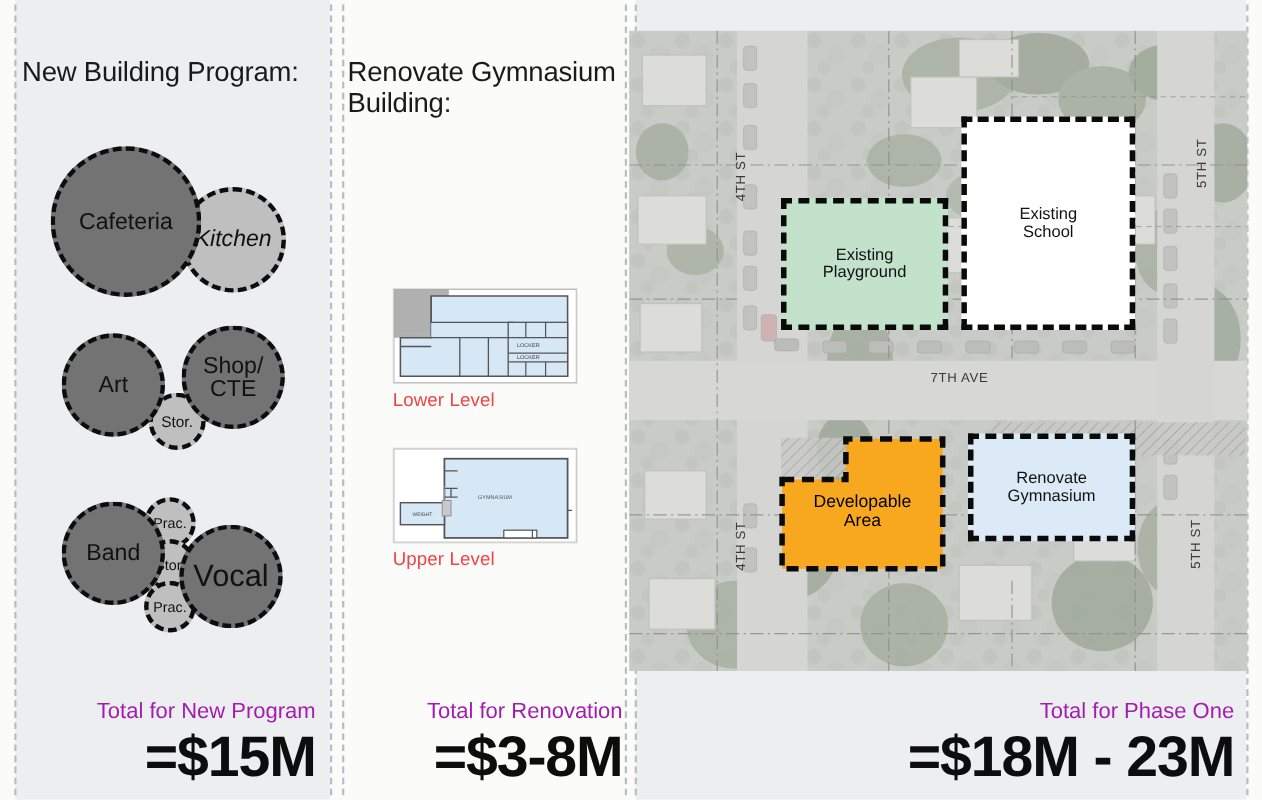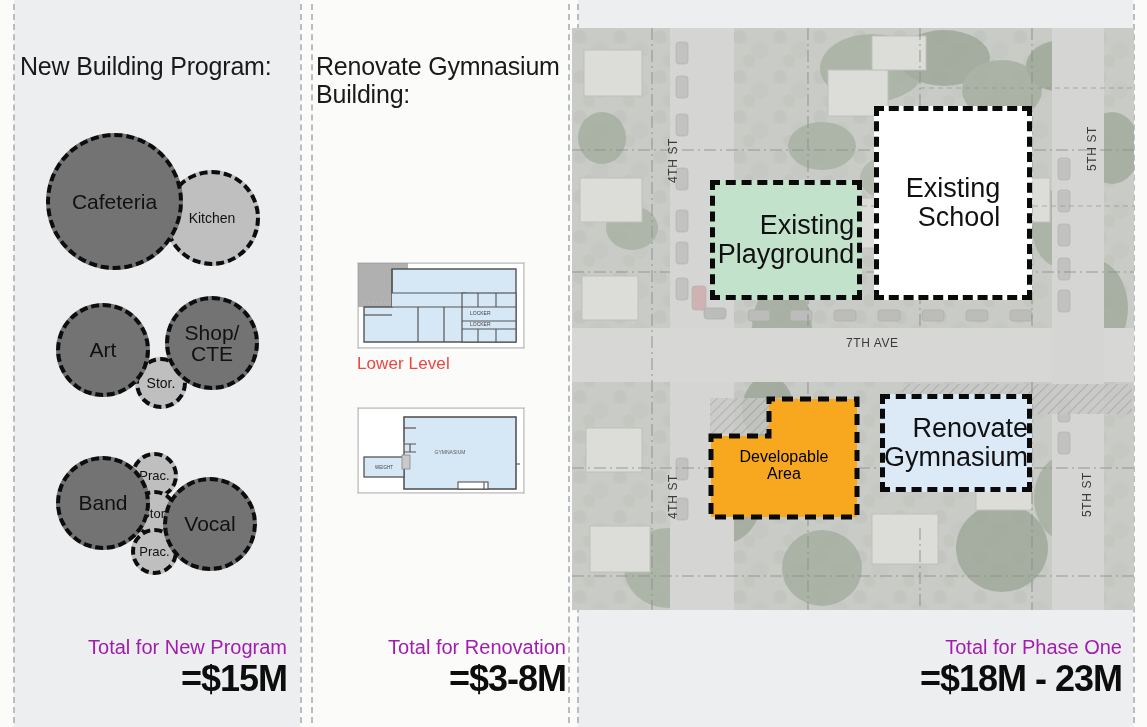--- a/index.html
+++ b/index.html
@@ -70,35 +70,35 @@
   }
   #map-photo { position: absolute; inset: 0; }
   .parcel {
     position: absolute; border: 5px dashed #0a0a0a;
     display: flex; align-items: center; justify-content: center;
     text-align: center; color: #111; line-height: 1.08;
   }
   #parcel-playground { background: #C3E2CC; }
   #parcel-school     { background: #ffffff; }
   #parcel-gym        { background: #DCEAF7; }
-  .parcel .plabel { font-size: 27px; text-align: right; }
+  .parcel .plabel { font-size: 15px; }
 
   .street-label {
     position: absolute; color: #3a3a3a; font-size: 12px;
     letter-spacing: 0.6px; font-family: "Liberation Sans", sans-serif;
   }
   .street-label.vert { writing-mode: vertical-rl; transform: rotate(180deg); }
 
   
   .total-cap {
     position: absolute; font-size: 20px; color: #a21caf;
     text-align: right; white-space: nowrap;
   }
   .total-big {
-    position: absolute; font-size: 36px; font-weight: 700;
+    position: absolute; font-size: 52px; font-weight: 700;
     color: #0d0d0d; text-align: right; white-space: nowrap;
     letter-spacing: -1px;
   }
 </style>
 </head>
 <body>
 
 <div id="stage">
 
   <div class="panel" id="panel-left"></div>
@@ -108,21 +108,21 @@
   <div class="vdash" id="vdash-1"></div>
   <div class="vdash" id="vdash-2"></div>
   <div class="vdash" id="vdash-3"></div>
   <div class="vdash" id="vdash-4"></div>
   <div class="vdash" id="vdash-5"></div>
   <div class="vdash" id="vdash-6"></div>
 
   <div class="heading" id="left-heading">New Building Program:</div>
 
   <div id="bubble-group-1">
-    <div class="bubble gray" style="left:164px; top:170px; width:96px; height:96px; font-size:14px;">
+    <div class="bubble gray" style="left:164px; top:170px; width:96px; height:96px; font-size:21px;font-style:italic;">
       <span>Kitchen</span>
     </div>
     <div class="bubble orange" style="left:46px; top:133px; width:137px; height:137px; font-size:21px;">
       <span>Cafeteria</span>
     </div>
   </div>
 
   <div id="bubble-group-2">
     <div class="bubble gray" style="left:135px; top:357px; width:52px; height:52px; font-size:14px;">
       <span>Stor.</span>
@@ -142,21 +142,21 @@
     </div>
     <div class="bubble gray" style="left:131px; top:490px; width:47px; height:47px; font-size:13px; overflow:hidden;">
       <span>Stor.</span>
     </div>
     <div class="bubble gray" style="left:131px; top:528px; width:47px; height:47px; font-size:13px; overflow:hidden;">
       <span>Prac.</span>
     </div>
     <div class="bubble orange" style="left:56px; top:456px; width:94px; height:94px; font-size:21px;">
       <span>Band</span>
     </div>
-    <div class="bubble orange" style="left:163px; top:477px; width:94px; height:94px; font-size:21px;">
+    <div class="bubble orange" style="left:163px; top:477px; width:94px; height:94px; font-size:28px;">
       <span>Vocal</span>
     </div>
   </div>
 
   <div class="total-cap" style="left:20px; top:636px; width:267px;">Total for New Program</div>
   <div class="total-big" style="left:20px; top:658px; width:267px;">=$15M</div>
 
   <div class="heading" id="mid-heading">Renovate Gymnasium Building:</div>
 
 
@@ -198,20 +198,21 @@
         <line x1="46" y1="34" x2="46" y2="48" stroke="#999" stroke-width="1"></line>
         <path d="M46,36 L58,36 M52,36 L52,44 M46,44 L58,44" stroke="#555" stroke-width="1.2" fill="none"></path>
         <rect x="44" y="47" width="8" height="14" fill="#c9c9c9" stroke="#888" stroke-width="0.8"></rect>
         <rect x="100" y="74" width="30" height="7" fill="#ffffff" stroke="#555" stroke-width="1.1"></rect>
         <line x1="126" y1="74" x2="126" y2="81" stroke="#555" stroke-width="1.1"></line>
         <line x1="158" y1="56" x2="162" y2="56" stroke="#555" stroke-width="1.1"></line>
         <text x="92" y="46" font-family="Liberation Sans, sans-serif" font-size="5" fill="#5a5a5a" text-anchor="middle">GYMNASIUM</text>
         <text x="26" y="61" font-family="Liberation Sans, sans-serif" font-size="4.5" fill="#444" text-anchor="middle">WEIGHT</text>
       </svg>
     </div>
+    <div class="plan-caption">Upper Level</div>
   </div>
 
   <div class="total-cap" style="left:316px; top:636px; width:250px;">Total for Renovation</div>
   <div class="total-big" style="left:316px; top:658px; width:250px;">=$3-8M</div>
 
   <div id="map">
     <svg id="map-photo" width="562" height="582" viewBox="0 0 562 582" preserveAspectRatio="none">
       <defs>
         <pattern id="hatch" width="7" height="7" patternTransform="rotate(45)" patternUnits="userSpaceOnUse">
           <rect width="7" height="7" fill="#c8c9c6"></rect>

